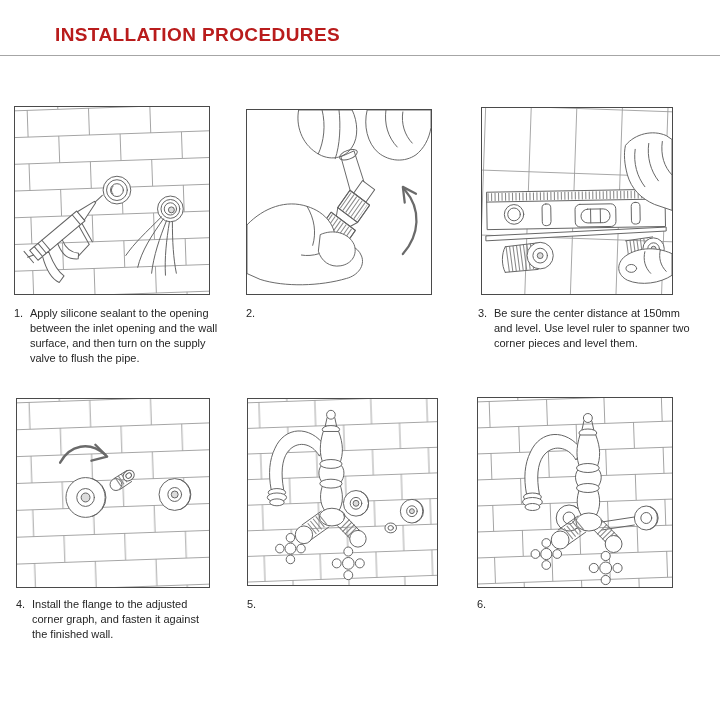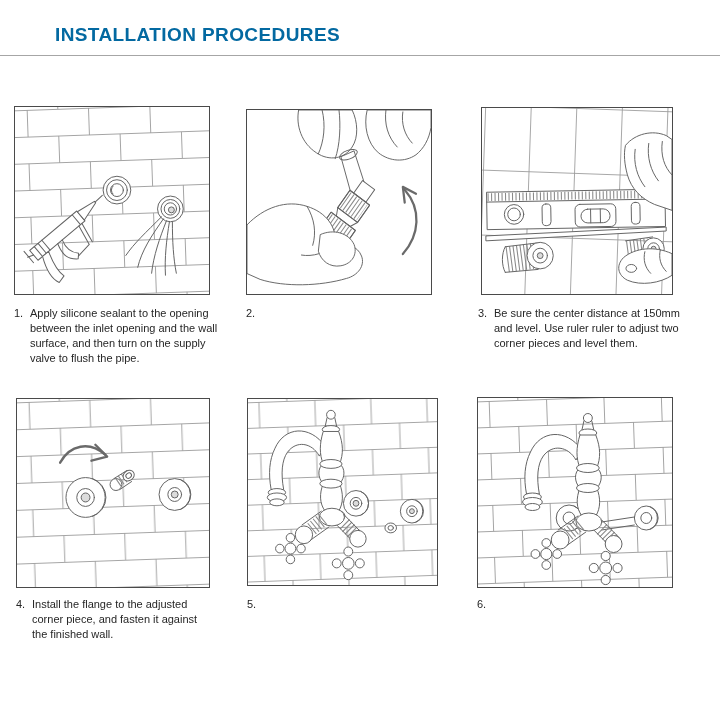--- a/index.html
+++ b/index.html
@@ -2,21 +2,21 @@
 <html><head>
 <meta charset="utf-8">
 <style>
   html,body { margin:0; padding:0; }
   body {
     width:720px; height:720px; background:#ffffff; position:relative;
     font-family:"Liberation Sans", sans-serif; overflow:hidden; color:#222;
   }
   .title {
     position:absolute; left:55px; top:24px; font-size:19px; font-weight:bold;
-    letter-spacing:.4px; color:#0369a1; white-space:nowrap;
+    letter-spacing:.4px; color:#b91c1c; white-space:nowrap;
   }
   .rule { position:absolute; left:0; top:55px; width:720px; height:1px; background:#a6a6a6; }
   .panel { position:absolute; border:1.4px solid #4a4a4a; background:#fff; box-sizing:border-box; }
   .panel svg { display:block; width:100%; height:100%; }
   .caption { position:absolute; display:flex; font-size:11px; line-height:15px; color:#262626; }
   .caption .num { width:16px; flex:none; }
   .caption .txt { white-space:pre; }
   
   .ln { fill:none; stroke:#636363; stroke-width:1; stroke-linecap:round; stroke-linejoin:round; }
   .wf { fill:#ffffff; stroke:#636363; stroke-width:1; stroke-linejoin:round; }
@@ -355,27 +355,27 @@
 between the inlet opening and the wall
 surface, and then turn on the supply
 valve to flush the pipe.</div>
 </div>
 <div class="caption" style="left:246px;top:306px;width:215px">
   <span class="num">2.</span>
 </div>
 <div class="caption" style="left:478px;top:306px;width:230px">
   <span class="num">3.</span>
   <div class="txt">Be sure the center distance at 150mm
-and level. Use ruler ruler to adjust two
+and level. Use level ruler to spanner two
 corner pieces and level them.</div>
 </div>
 <div class="caption" style="left:16px;top:597px;width:215px">
   <span class="num">4.</span>
   <div class="txt">Install the flange to the adjusted
-corner piece, and fasten it against
+corner graph, and fasten it against
 the finished wall.</div>
 </div>
 <div class="caption" style="left:247px;top:597px;width:215px">
   <span class="num">5.</span>
 </div>
 <div class="caption" style="left:477px;top:597px;width:240px">
   <span class="num">6.</span>
 </div>
 
 </body></html>

